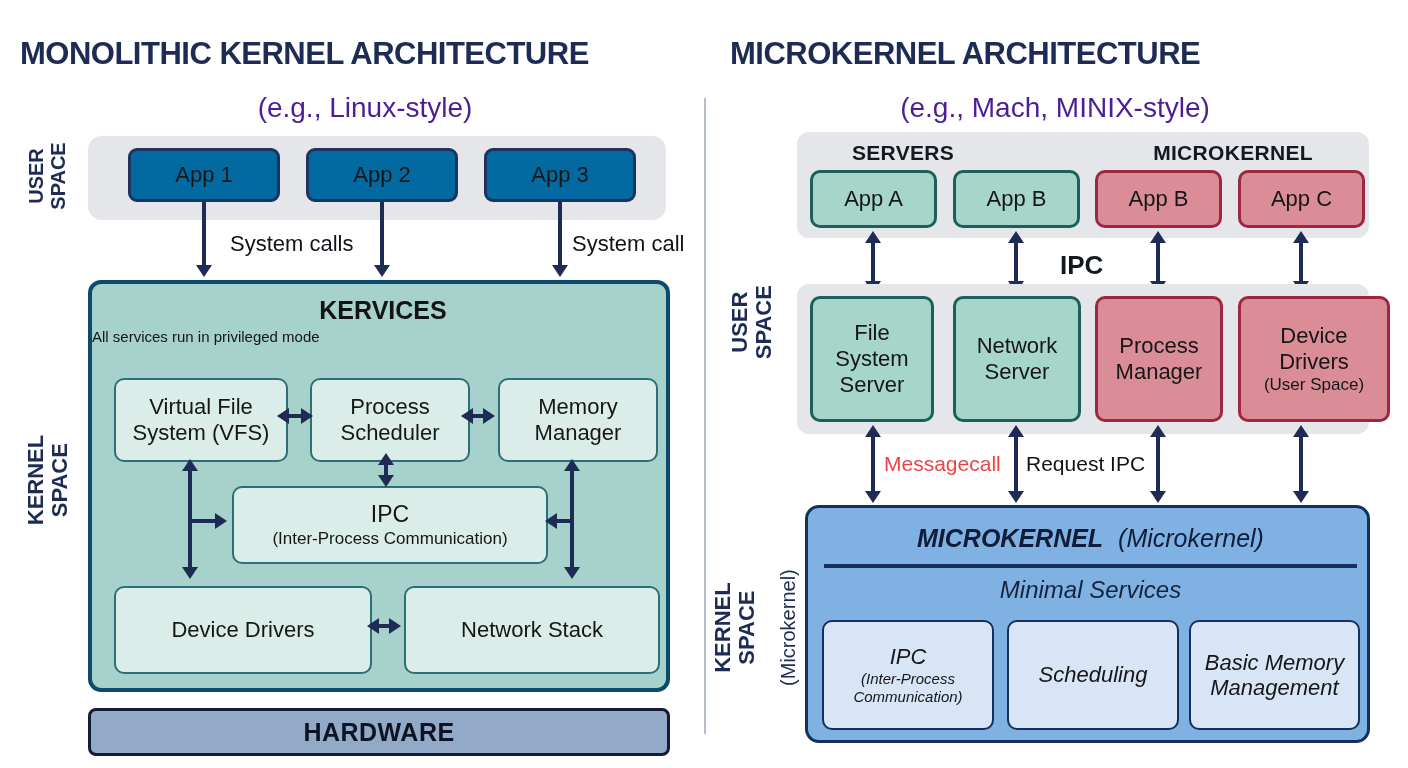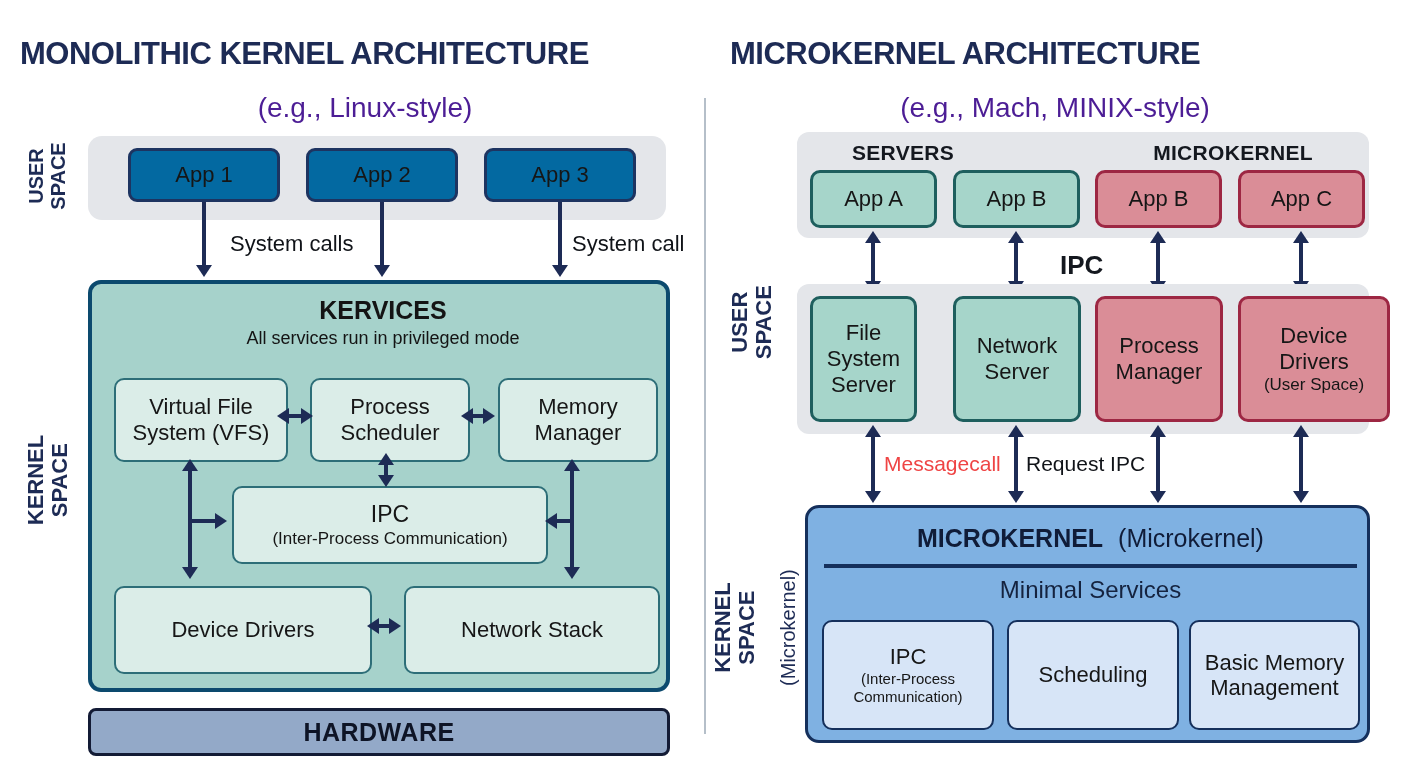--- a/index.html
+++ b/index.html
@@ -82,21 +82,21 @@
   <div class="ar v hd" style="left:558px;top:202px;height:64px;"></div>
   <div class="abs flowlabel" style="left:230px;top:231px;">System calls</div>
   <div class="abs flowlabel" style="left:572px;top:231px;">System call</div>
 
   <div class="abs vlabel" style="left:16px;top:320px;width:64px;height:320px;">
     <span style="font-size:22px;">KERNEL SPACE</span>
   </div>
 
   <div class="abs kernelbox" style="left:88px;top:280px;width:582px;height:412px;">
     <div class="abs" style="left:0;top:12px;width:582px;text-align:center;font-weight:700;font-size:25px;color:#141414;">KERVICES</div>
-    <div class="abs" style="left:0;top:44px;width:582px;text-align:center;font-size:18px;color:#141414;">All services run in privileged mode</div>
+    <div class="abs" style="left:0;top:44px;width:582px;text-align:left;font-size:15px;color:#141414;">All services run in privileged mode</div>
 
     <div class="abs center tealbox pre" style="left:22px;top:94px;width:174px;height:84px;">
       <span class="pre">Virtual File
 System (VFS)</span>
     </div>
     <div class="abs center tealbox" style="left:218px;top:94px;width:160px;height:84px;">
       <span class="pre">Process
 Scheduler</span>
     </div>
     <div class="abs center tealbox" style="left:406px;top:94px;width:160px;height:84px;">
@@ -158,21 +158,21 @@
     <span>App C</span>
   </div>
 
   <div class="ar v hu hd" style="left:871px;top:242px;height:40px;"></div>
   <div class="ar v hu hd" style="left:1014px;top:242px;height:40px;"></div>
   <div class="ar v hu hd" style="left:1156px;top:242px;height:40px;"></div>
   <div class="ar v hu hd" style="left:1299px;top:242px;height:40px;"></div>
   <div class="abs" style="left:1060px;top:250px;font-weight:700;font-size:26px;color:#14181f;">IPC</div>
 
   <div class="abs band" style="left:797px;top:284px;width:572px;height:150px;border-radius:12px;"></div>
-  <div class="abs center rteal" style="left:810px;top:296px;width:107px;height:126px;">
+  <div class="abs center rteal" style="left:810px;top:296px;width:124px;height:126px;">
     <span class="pre">File
 System
 Server</span>
   </div>
   <div class="abs center rteal" style="left:953px;top:296px;width:128px;height:126px;">
     <span class="pre">Network
 Server</span>
   </div>
   <div class="abs center rred" style="left:1095px;top:296px;width:128px;height:126px;">
     <span class="pre">Process
@@ -191,21 +191,21 @@
   <div class="abs" style="left:884px;top:452px;font-size:21px;color:#ef4444;">Messagecall</div>
   <div class="abs" style="left:1026px;top:452px;font-size:21px;color:#101318;">Request IPC</div>
 
   <div class="abs vlabel" style="left:714px;top:505px;width:80px;height:245px;">
     <span>
       <span style="display:block;font-weight:700;font-size:22px;color:#1d2b55;">KERNEL SPACE</span>
       <span style="display:block;font-weight:400;font-size:20px;color:#1d2b55;">(Microkernel)</span>
     </span>
   </div>
 
-  <div class="abs microbox" style="left:805px;top:505px;width:565px;height:238px;">
+  <div class="abs microbox" style="left:805px;top:505px;width:565px;height:238px;font-style:italic;">
     <div class="abs" style="left:0;top:16px;width:565px;text-align:center;font-size:25px;color:#101c38;">
       <span style="font-weight:700;">MICROKERNEL</span>
       <span style="font-weight:400;margin-left:8px;">(Microkernel)</span>
     </div>
     <div class="abs" style="left:16px;top:56px;width:533px;height:4px;background:#15305c;"></div>
     <div class="abs" style="left:0;top:68px;width:565px;text-align:center;font-size:24px;color:#15233f;">Minimal Services</div>
 
     <div class="abs center col microinner" style="left:14px;top:112px;width:172px;height:110px;">
       <span style="font-size:22px;">IPC</span>
       <span class="pre" style="font-size:15px;line-height:1.2;">(Inter-Process

